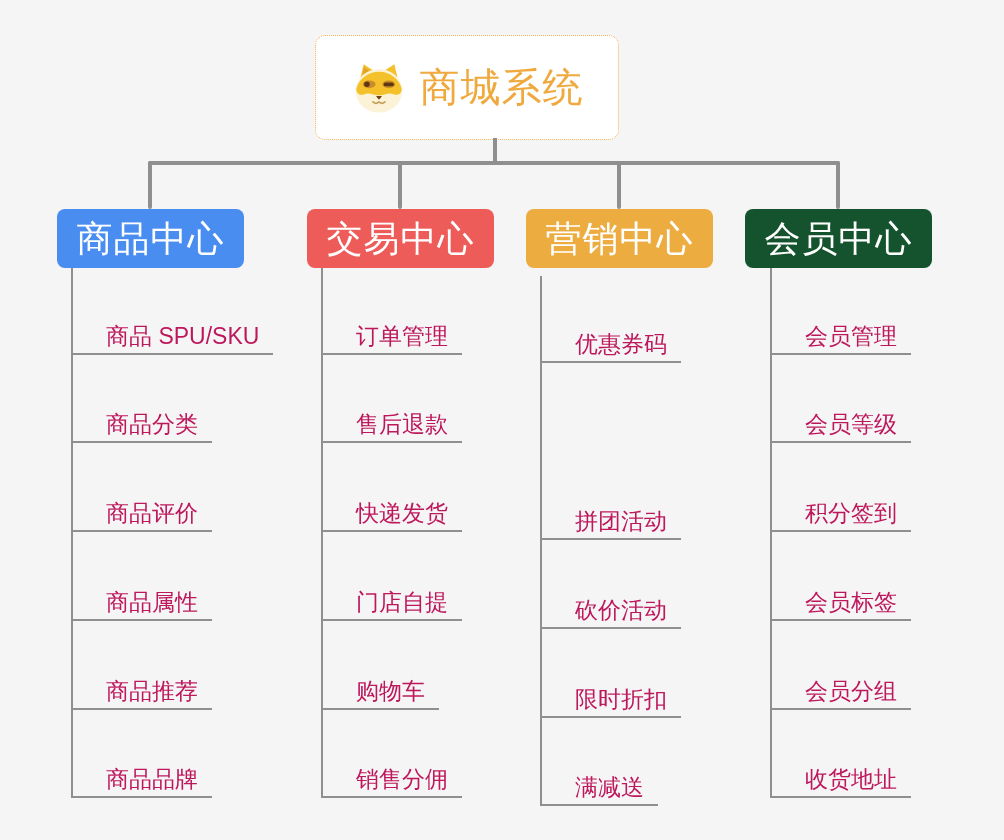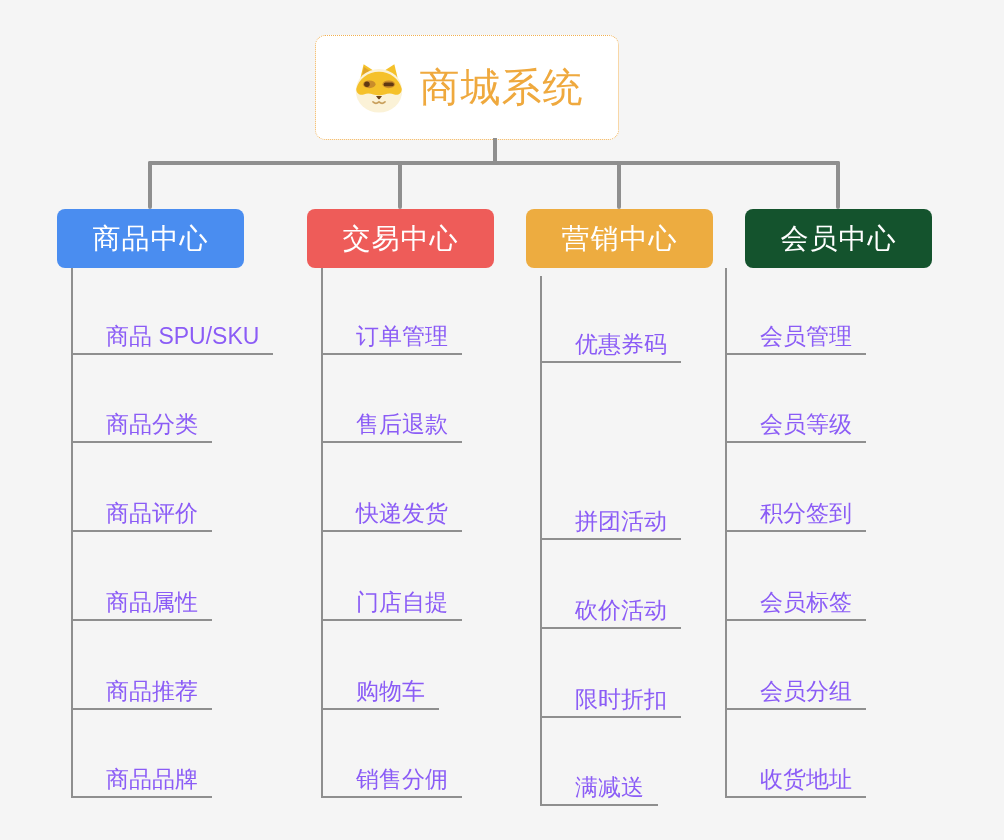--- a/index.html
+++ b/index.html
@@ -45,21 +45,21 @@
   .drop.d2 { left: 617px; }
   .drop.d3 { left: 836px; }
 
   
   .branch {
     position: absolute;
     top: 209px;
     width: 187px; height: 59px;
     border-radius: 8px;
     color: #FFFFFF;
-    font-size: 28px;
+    font-size: 36px;
     line-height: 59px;
     text-align: center;
     letter-spacing: 1px;
     white-space: nowrap;
   }
   .branch.b0 { left: 57px;  }
   .branch.b1 { left: 307px; }
   .branch.b2 { left: 526px; }
   .branch.b3 { left: 745px; }
 
@@ -67,30 +67,30 @@
   .col {
     position: absolute;
     top: 268px;
     width: 230px;
     height: 530px;
     border-left: 2px solid #8F8F8F;
   }
   .col.c0 { left: 71px;  }
   .col.c1 { left: 321px; }
   .col.c2 { left: 540px; margin-top: 8px; }
-  .col.c3 { left: 725px; }
+  .col.c3 { left: 770px; }
 
   .leaf {
     position: absolute;
     left: 0;
     height: 34px;
     line-height: 34px;
     padding: 0 14px 0 33px;
     font-size: 23px;
-    color: #8b5cf6;
+    color: #be185d;
     border-bottom: 2px solid #8F8F8F;
     white-space: nowrap;
     background: transparent;
   }
   .leaf.r0 { top: 51px;  }
   .leaf.r1 { top: 139px; }
   .leaf.r2 { top: 228px; }
   .leaf.r3 { top: 317px; }
   .leaf.r4 { top: 406px; }
   .leaf.r5 { top: 494px; }

